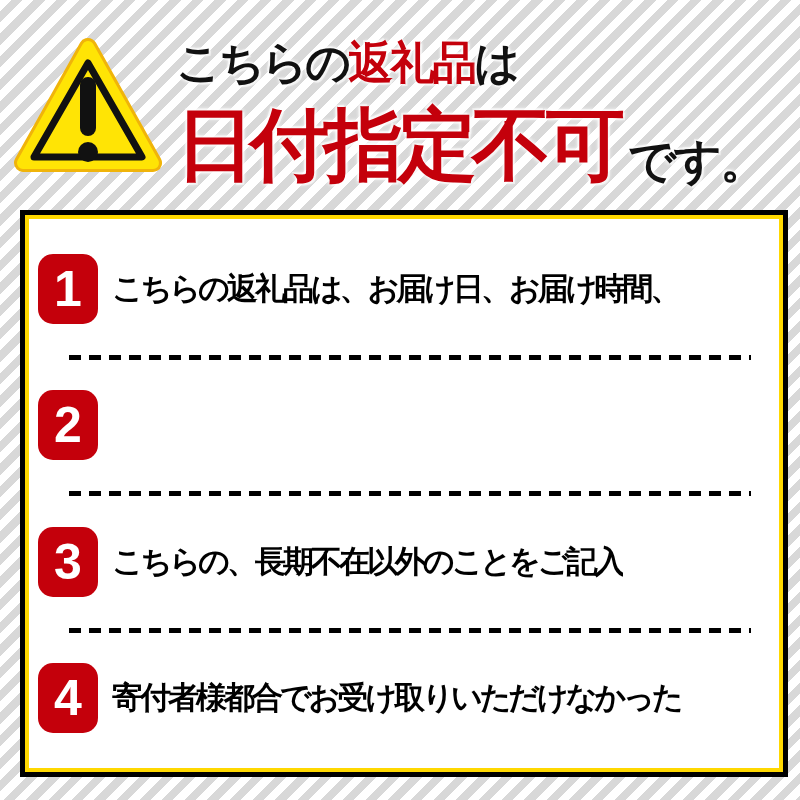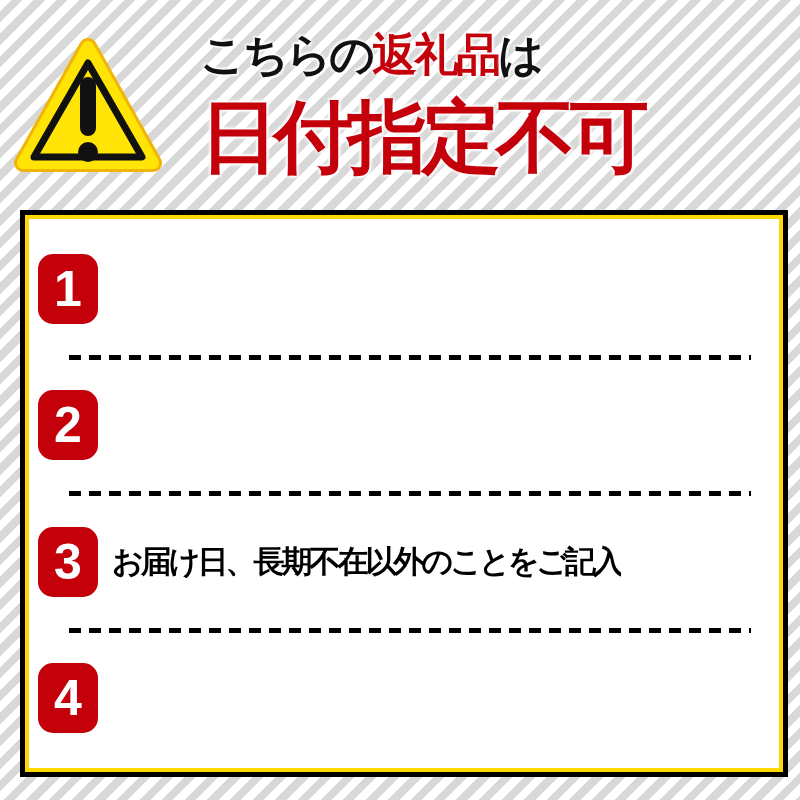--- a/index.html
+++ b/index.html
@@ -11,21 +11,21 @@
     --ink:#111111;
   }
   html,body{margin:0;padding:0;background:#fff;}
   .canvas{
     position:relative;width:800px;height:800px;overflow:hidden;
     font-family:"Liberation Sans","DejaVu Sans",sans-serif;
     background:repeating-linear-gradient(135deg,#ffffff 0 8px,var(--stripe) 8px 16px);
   }
   
   .warning-svg{position:absolute;left:12px;top:36px;width:152px;height:146px;}
-  .title{position:absolute;left:176px;top:32px;margin-left:24px;}
+  .title{position:absolute;left:176px;top:40px;}
   .title-line1{
     font-size:45px;font-weight:900;line-height:1;letter-spacing:-3px;color:var(--ink);
     white-space:nowrap;
     text-shadow:0 0 4px #fff,0 0 4px #fff,2px 2px 0 rgba(255,255,255,.55),-2px -2px 0 rgba(255,255,255,.55);
   }
   .title-line1 .hl{color:var(--red);}
   .title-line2{
     margin-top:20px;display:flex;align-items:flex-end;white-space:nowrap;
     text-shadow:0 0 5px #fff,0 0 5px #fff,2px 2px 0 rgba(255,255,255,.55),-2px -2px 0 rgba(255,255,255,.55);
   }
@@ -68,50 +68,53 @@
     <line x1="76" y1="49" x2="76" y2="92" stroke="#111111" stroke-width="16" stroke-linecap="round"></line>
     <circle cx="76" cy="116" r="10" fill="#111111"></circle>
   </svg>
 
   <div class="title">
     <div class="title-line1">
       <span>こちらの</span><span class="hl">返礼品</span><span>は</span>
     </div>
     <div class="title-line2">
       <span class="title-big">日付指定不可</span>
+      <span class="title-suffix">です。</span>
     </div>
   </div>
 
   <div class="notice-box">
     <div class="notice-inner">
 
       <div class="item">
         <div class="badge">1</div>
         <div class="item-text">
+          <div>こちらの返礼品は、お届け日、お届け時間、</div>
         </div>
       </div>
 
       <div class="sep"></div>
 
       <div class="item">
         <div class="badge">2</div>
       </div>
 
       <div class="sep"></div>
 
       <div class="item">
         <div class="badge">3</div>
         <div class="item-text">
-          <div>お届け日、長期不在以外のことをご記入</div>
+          <div>こちらの、長期不在以外のことをご記入</div>
         </div>
       </div>
 
       <div class="sep"></div>
 
       <div class="item">
         <div class="badge">4</div>
         <div class="item-text">
+          <div>寄付者様都合でお受け取りいただけなかった</div>
         </div>
       </div>
 
     </div>
   </div>
 </div>
 
 </body></html>

